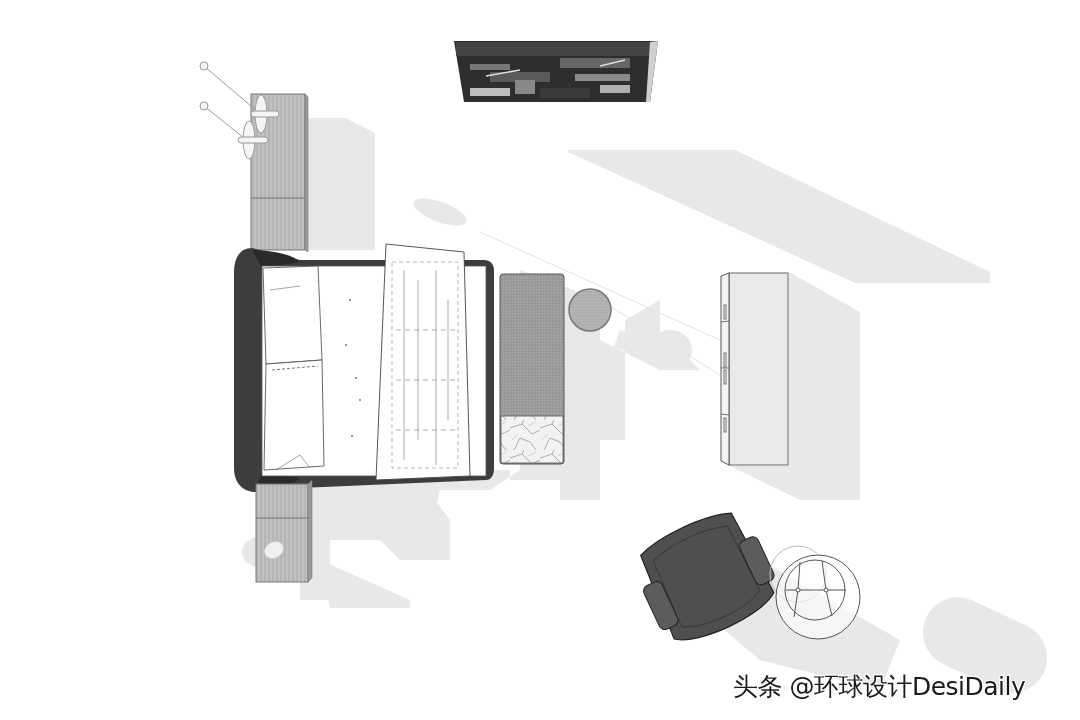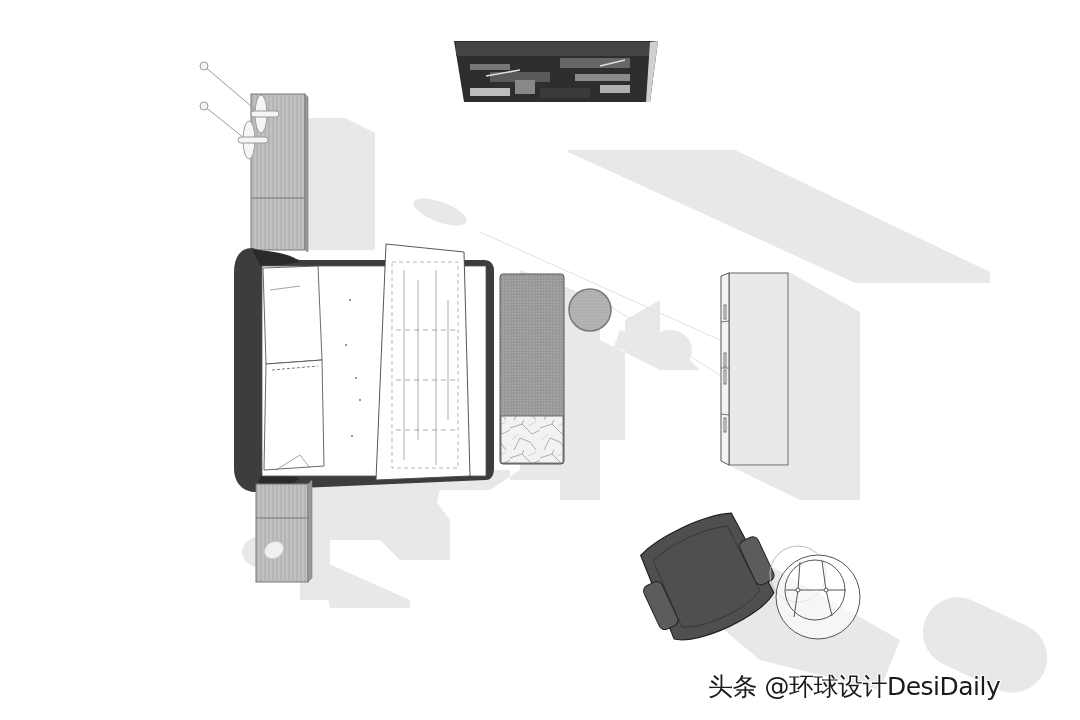--- a/index.html
+++ b/index.html
@@ -1,19 +1,19 @@
 <!DOCTYPE html>
 <html><head>
 <meta charset="utf-8">
 <style>
   html, body { margin: 0; padding: 0; background: #ffffff; }
   body { width: 1080px; height: 720px; overflow: hidden; position: relative; font-family: "DejaVu Sans", sans-serif; }
   #plan { position: absolute; left: 0; top: 0; width: 1080px; height: 720px; }
   .watermark {
-    position: absolute; left: 708px; top: 670px;
+    position: absolute; left: 733px; top: 670px;
     font-family: "DejaVu Sans", sans-serif; font-size: 25px; color: #1a1a1a;
     letter-spacing: -0.5px; white-space: nowrap;
     text-shadow: 1px 1px 0 #ffffff, -1px -1px 0 #ffffff, 1px -1px 0 #fff, -1px 1px 0 #fff;
     text-align: center;
   }
 </style>
 </head>
 <body>
 
 <svg id="plan" viewBox="0 0 1080 720" xmlns="http://www.w3.org/2000/svg">

